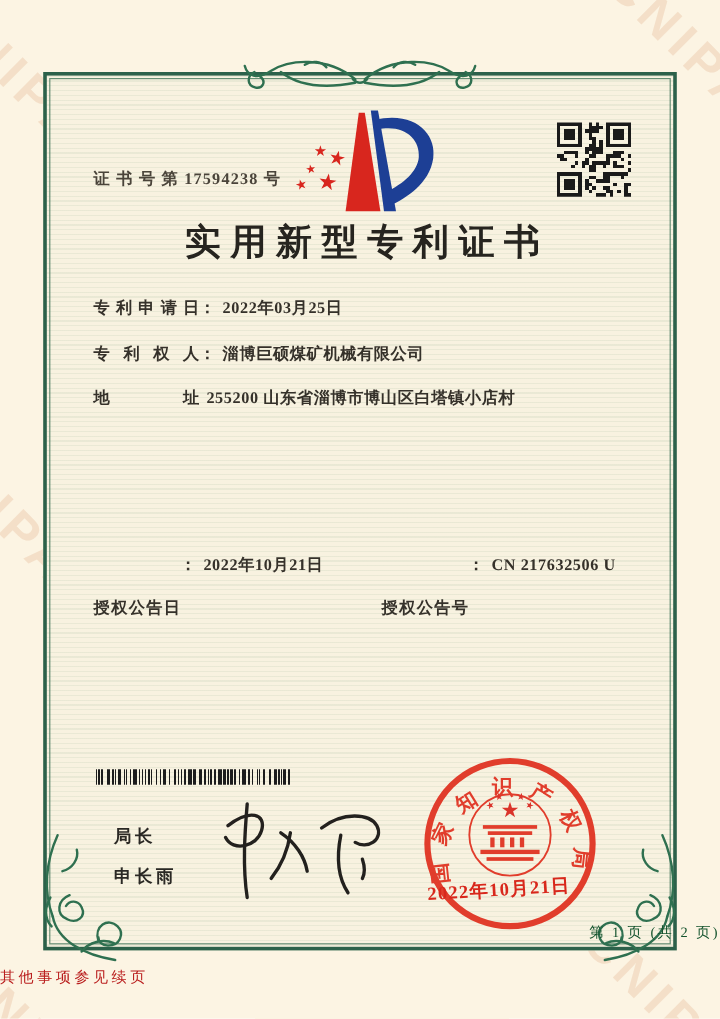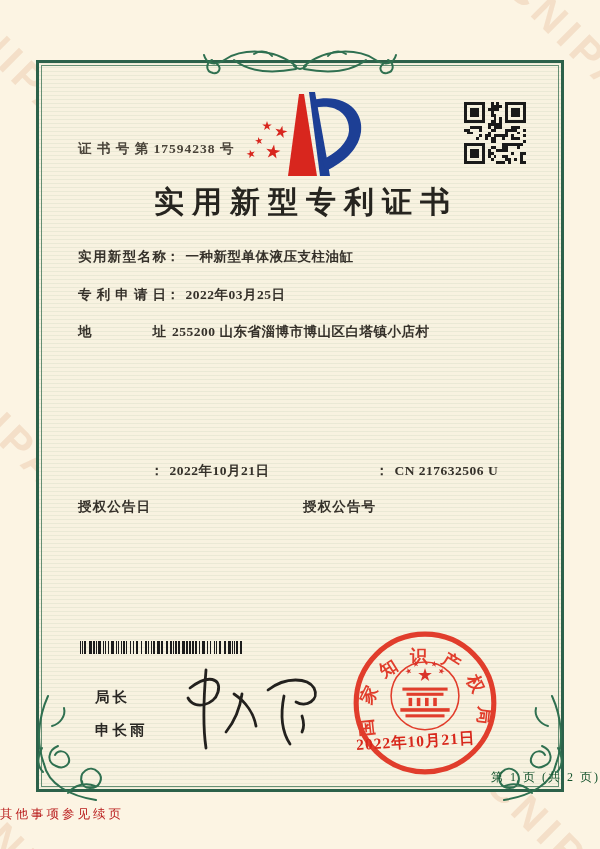--- a/index.html
+++ b/index.html
@@ -44,21 +44,21 @@
   .title{
     position:absolute; left:12px; right:0; top:182px; text-align:center;
     font-size:30px; font-weight:bold; letter-spacing:8px; color:#26241f;
   }
   .fields{position:absolute; left:78px; top:248px;}
   .frow{height:23.5px; margin-bottom:14px; font-size:13.5px; font-weight:600; white-space:nowrap;}
   .lbl{display:inline-block; width:88px; text-align:justify; text-align-last:justify; vertical-align:top;}
   .colon{display:inline-block; margin-right:6px;}
   .val{letter-spacing:0.5px;}
   .grant{position:absolute; left:78px; top:462px; font-size:13.5px; font-weight:600; white-space:nowrap;}
-  .grant .col2{position:absolute; left:225px; top:0;}
+  .grant .col2{position:absolute; left:240px; top:0;}
   .grant .lbl{width:72px;margin-top:36px;}
   .paras{
     position:absolute; left:72px; top:496px; width:458px;
     font-size:12.8px; line-height:19.5px; text-align:justify; color:#403a30; font-weight:500;
   }
   .paras p{margin:0; text-indent:2em;}
   .barcode{position:absolute; left:80px; top:641px; width:163px; height:13px;}
   .signer{position:absolute; left:95px; top:688px; font-family:Liberation Mono, monospace;
     font-size:14.5px; font-weight:700; color:#2a2824; letter-spacing:3px;}
   .signer div{margin-bottom:14px;}
@@ -360,24 +360,24 @@
       <rect x="5" y="20" width="1" height="1" fill="#1a1a1a"></rect>
       <rect x="6" y="20" width="1" height="1" fill="#1a1a1a"></rect>
     </svg>
 
   
   <div class="title">实用新型专利证书</div>
 
   
   <div class="fields">
     <div class="frow">
-      <span class="lbl">实用新型名称</span><span class="colon">：</span><span class="val">一种新型单体液压支柱油缸</span>
+      <span class="lbl">专利申请日</span><span class="colon">：</span><span class="val">2022年03月25日</span>
     </div>
     <div class="frow">
-      <span class="lbl">专利申请日</span><span class="colon">：</span><span class="val">2022年03月25日</span>
+      <span class="lbl">专利权人</span><span class="colon">：</span><span class="val">淄博巨硕煤矿机械有限公司</span>
     </div>
     <div class="frow">
       <span class="lbl">地址</span><span class="colon"></span><span class="val">255200 山东省淄博市博山区白塔镇小店村</span>
     </div>
   </div>
 
   
   <div class="grant">
     <span>
       <span class="lbl">授权公告日</span><span class="colon">：</span><span class="val">2022年10月21日</span>

